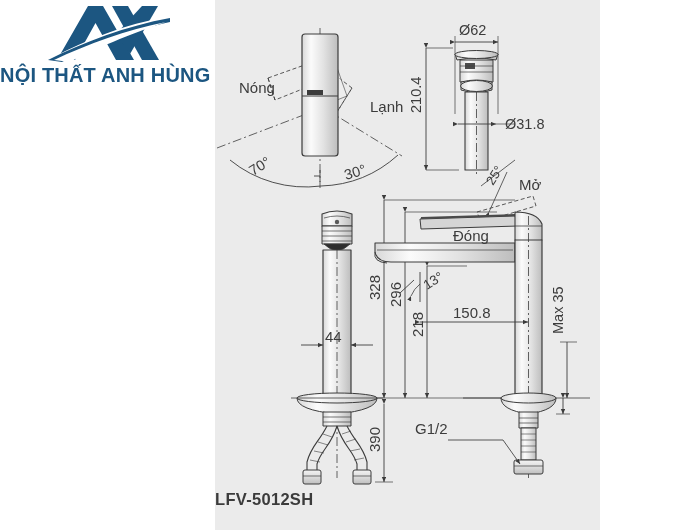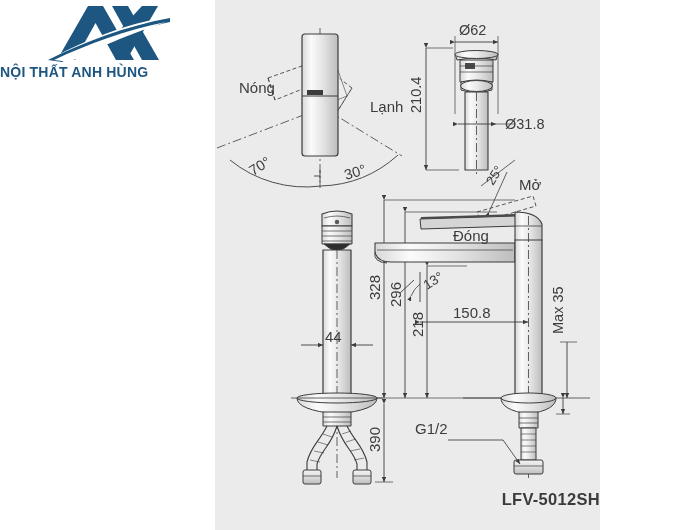--- a/index.html
+++ b/index.html
@@ -18,31 +18,31 @@
   
   #logo-block{
     position:absolute;left:0;top:0;width:215px;height:105px;
     background:#ffffff;
   }
   #logo-mark{position:absolute;left:46px;top:4px;width:130px;height:58px;}
   #logo-text{
     position:absolute;left:0;top:64px;width:210px;
     text-align:left;
     font-family:"Liberation Sans", sans-serif;
-    font-size:14px;font-weight:bold;letter-spacing:.2px;
+    font-size:20px;font-weight:bold;letter-spacing:.2px;
     color:#1c5681;white-space:nowrap;
   }
 
   
   #tech-svg{position:absolute;left:215px;top:0;width:385px;height:530px;}
 
   
   #model-label{
     position:absolute;left:215px;top:490px;width:385px;
-    text-align:right;
+    text-align:left;
     font-family:"Liberation Sans", sans-serif;
     font-size:16.5px;font-weight:bold;color:#3b3b3b;letter-spacing:.3px;
   }
 </style>
 </head>
 <body>
 
 <div id="canvas">
 
   <div id="drawing-panel"></div>

